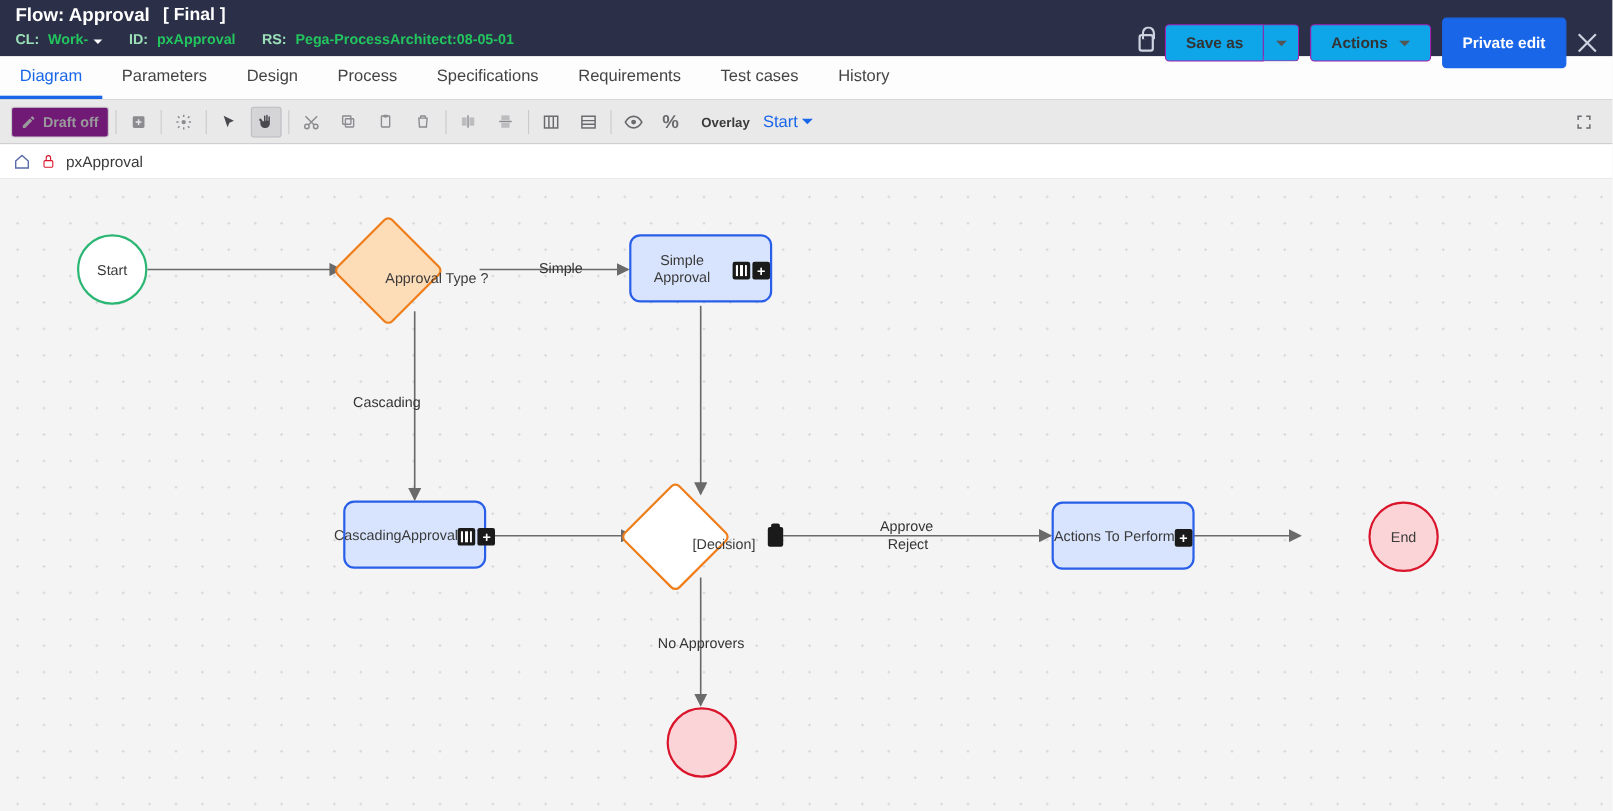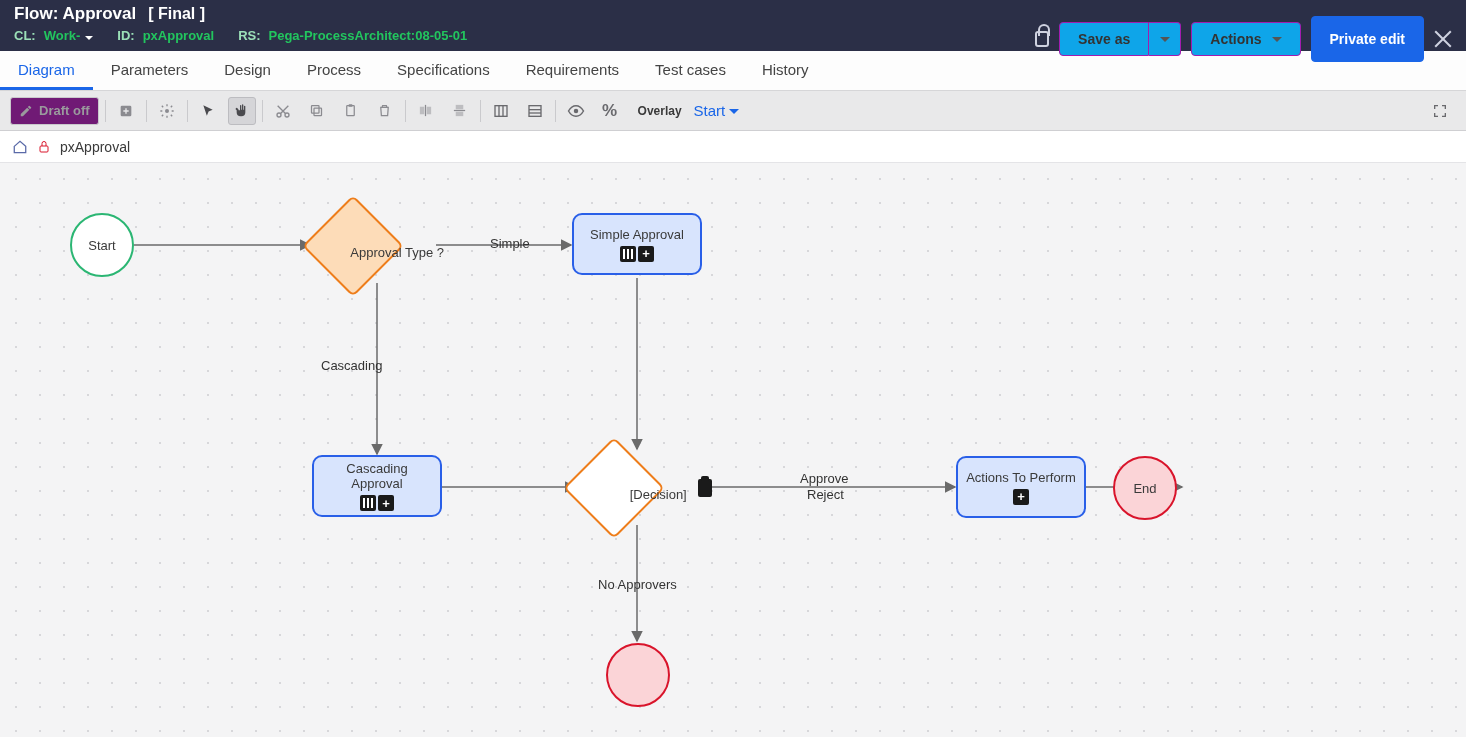--- a/index.html
+++ b/index.html
@@ -66,21 +66,21 @@
   .canvas{ position:relative; height:585px; background:var(--canvas-bg);
      background-image: radial-gradient(#d7d7da 1px, transparent 1px);
      background-size:24px 24px; background-position:4px 4px; overflow:hidden;}
   svg.net{ position:absolute; inset:0; width:100%; height:100%; }
 
   .node{ position:absolute; display:flex; align-items:center; justify-content:center; text-align:center; font-size:13px;}
   .start{ width:64px; height:64px; border-radius:50%; border:2px solid var(--node-green-stroke); background:#fff;}
   .end{ width:64px; height:64px; border-radius:50%; border:2px solid var(--node-red-stroke); background:var(--node-red-fill);}
   .diamond{ width:120px; height:72px; transform:rotate(45deg); border:2px solid var(--node-orange-stroke); background:var(--node-orange); border-radius:6px;}
   .diamond .inner{ transform:rotate(-45deg); width:140px; text-align:center;}
-  .rect{ width:130px; height:62px; border-radius:10px; border:2px solid var(--node-blue-stroke); background:var(--node-blue); flex-direction:column;}
+  .rect{ width:130px; height:62px; border-radius:10px; border:2px solid var(--node-blue-stroke); background:var(--node-blue); flex-direction:row;}
   .badges{ display:flex; gap:2px; margin-top:4px;}
   .badge{ width:16px; height:16px; background:#1a1a1a; border-radius:2px; display:flex; align-items:center; justify-content:center;}
   .badge.bars::before{content:''; width:10px; height:10px; background:linear-gradient(90deg,#fff 2px, transparent 2px 4px, #fff 4px 6px, transparent 6px 8px, #fff 8px 10px);}
   .badge.plus{ color:#fff; font-weight:900; font-size:13px; line-height:1;}
   .conn-label{ position:absolute; font-size:13px; color:#333; background:transparent;}
 
   .clipboard-ic{ position:absolute; width:14px; height:18px; background:#1a1a1a; border-radius:2px;}
   .clipboard-ic::before{content:''; position:absolute; top:-3px; left:3px; width:8px; height:5px; background:#1a1a1a; border-radius:2px;}
 </style>
 </head>
@@ -300,21 +300,21 @@
   </div>
   <div class="clipboard-ic" style="left:698px;top:316px"></div>
 
   <div class="node rect" style="left:956px;top:293px">
     <span>Actions To Perform</span>
     <div class="badges">
         <div class="badge plus">+</div>
       </div>
   </div>
 
-  <div class="node end" style="left:1113px;top:293px">
+  <div class="node end" style="left:1244px;top:293px">
     <span>End</span>
   </div>
 
   <div class="node end" style="left:606px;top:480px"></div>
 
   <div class="conn-label" style="left:490px;top:73px">Simple</div>
   <div class="conn-label" style="left:321px;top:195px">Cascading</div>
   <div class="conn-label" style="left:800px;top:308px">Approve</div>
   <div class="conn-label" style="left:807px;top:324px">Reject</div>
   <div class="conn-label" style="left:598px;top:414px">No Approvers</div>

